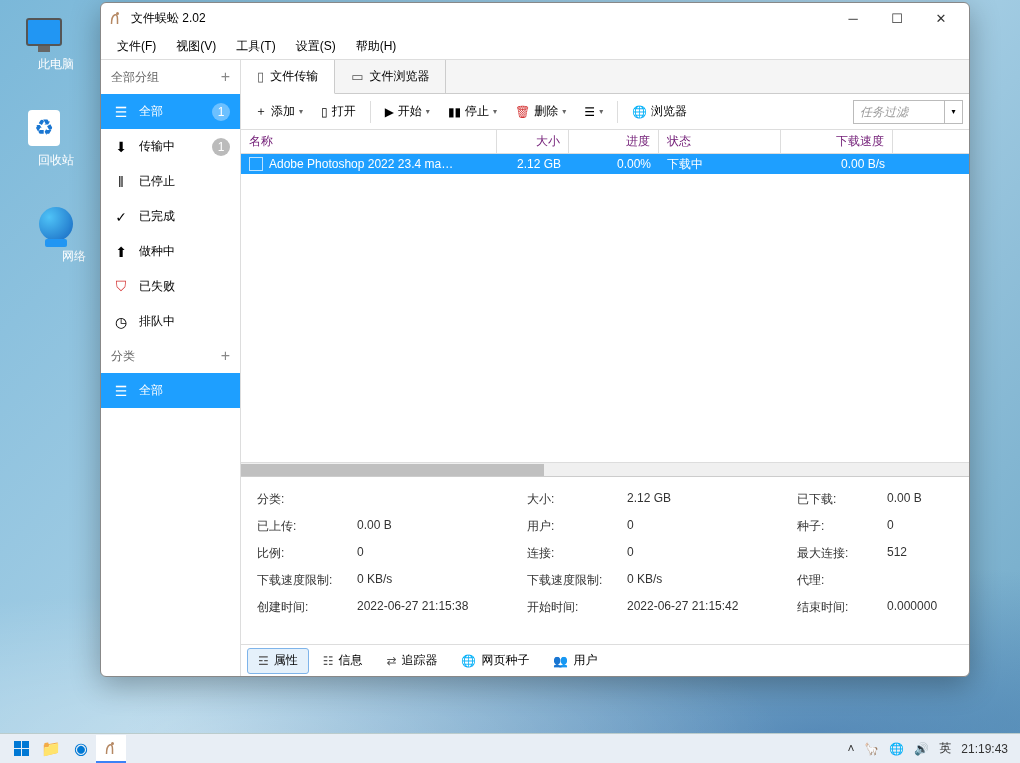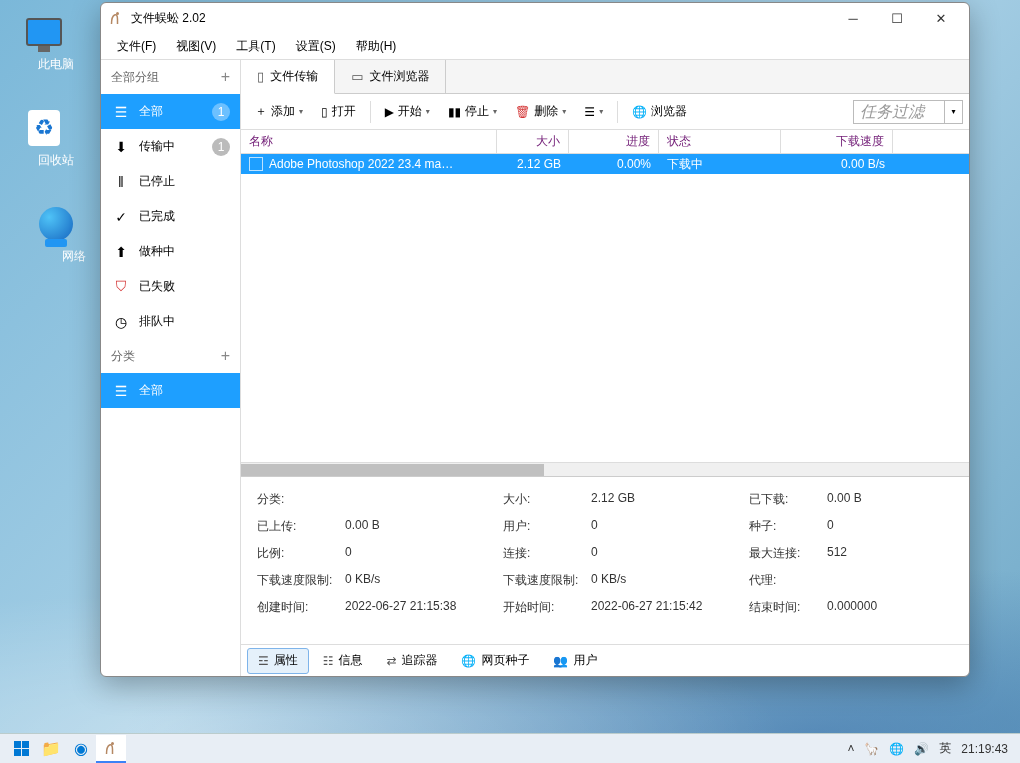--- a/index.html
+++ b/index.html
@@ -38,37 +38,37 @@
 .tabs{height:34px;display:flex;border-bottom:1px solid #ccc;background:#f5f5f5}
 .tab{padding:0 16px;display:flex;align-items:center;gap:6px;border-right:1px solid #ccc;cursor:pointer;background:#f5f5f5}
 .tab.active{background:#fff;border-bottom:1px solid #fff;margin-bottom:-1px}
 .tab .tico{font-size:13px;color:#555}
 
 .toolbar{height:36px;display:flex;align-items:center;padding:0 6px;gap:2px;border-bottom:1px solid #ddd}
 .tbtn{height:28px;padding:0 8px;display:flex;align-items:center;gap:4px;cursor:pointer;border-radius:3px}
 .tbtn .caret{font-size:8px;color:#666}
 .tsep{width:1px;height:22px;background:#ddd;margin:0 4px}
 .filterbox{display:flex;border:1px solid #bbb;height:24px;margin-left:auto}
-.filterbox input{border:none;padding:0 6px;width:90px;font-size:16px;outline:none}
+.filterbox input{border:none;padding:0 6px;width:90px;font-size:12px;outline:none}
 .filterbox input::placeholder{color:#999;font-style:italic}
 .filterbox .fcaret{width:18px;border-left:1px solid #bbb;display:flex;align-items:center;justify-content:center;font-size:8px;cursor:pointer}
 
 .listhdr{height:24px;display:flex;background:#fff;border-bottom:1px solid #ddd}
 .listhdr .col{padding:0 8px;display:flex;align-items:center;border-right:1px solid #ddd;color:#701a75}
 .listhdr .col.r{justify-content:flex-end}
 .listbody{flex:1;overflow:auto;min-height:0}
 .row{height:20px;display:flex;align-items:center;background:#1e9fff;color:#fff}
 .row .cell{padding:0 8px;display:flex;align-items:center;gap:6px;overflow:hidden;white-space:nowrap}
 .row .cell.r{justify-content:flex-end}
 .fileico{width:14px;height:14px;border:1px solid rgba(255,255,255,0.7);flex-shrink:0}
 .hscroll{height:14px;background:#f0f0f0;border-top:1px solid #ddd;position:relative}
 .hscroll .thumb{position:absolute;left:0;top:1px;height:12px;width:303px;background:#c0c0c0}
 
 .details{height:200px;border-top:1px solid #ccc;display:flex;flex-direction:column}
-.detgrid{flex:1;padding:14px 16px;display:grid;grid-template-columns:80px 150px 80px 150px 70px 1fr;gap:10px 8px;align-content:start;color:#333}
+.detgrid{flex:1;padding:14px 16px;display:grid;grid-template-columns:80px 150px 80px 150px 70px 1fr;gap:10px 20px;align-content:start;color:#333}
 .detgrid .k{color:#333}
 .dettabs{height:32px;border-top:1px solid #ddd;display:flex;align-items:center;padding:0 6px;gap:4px}
 .dtab{height:26px;padding:0 10px;display:flex;align-items:center;gap:5px;cursor:pointer;border-radius:3px}
 .dtab.active{background:#e5f1fb;border:1px solid #7eb4ea}
 .dtab .dico{font-size:12px;color:#555}
 
 .statusbar{height:26px;border-top:1px solid #ccc;display:flex;align-items:center;justify-content:flex-end;padding:0 14px;gap:30px;color:#333}
 .statusbar .sep{color:#ccc}
 .dnarr{color:#1e9fff}
 .uparr{color:#d81b60}

